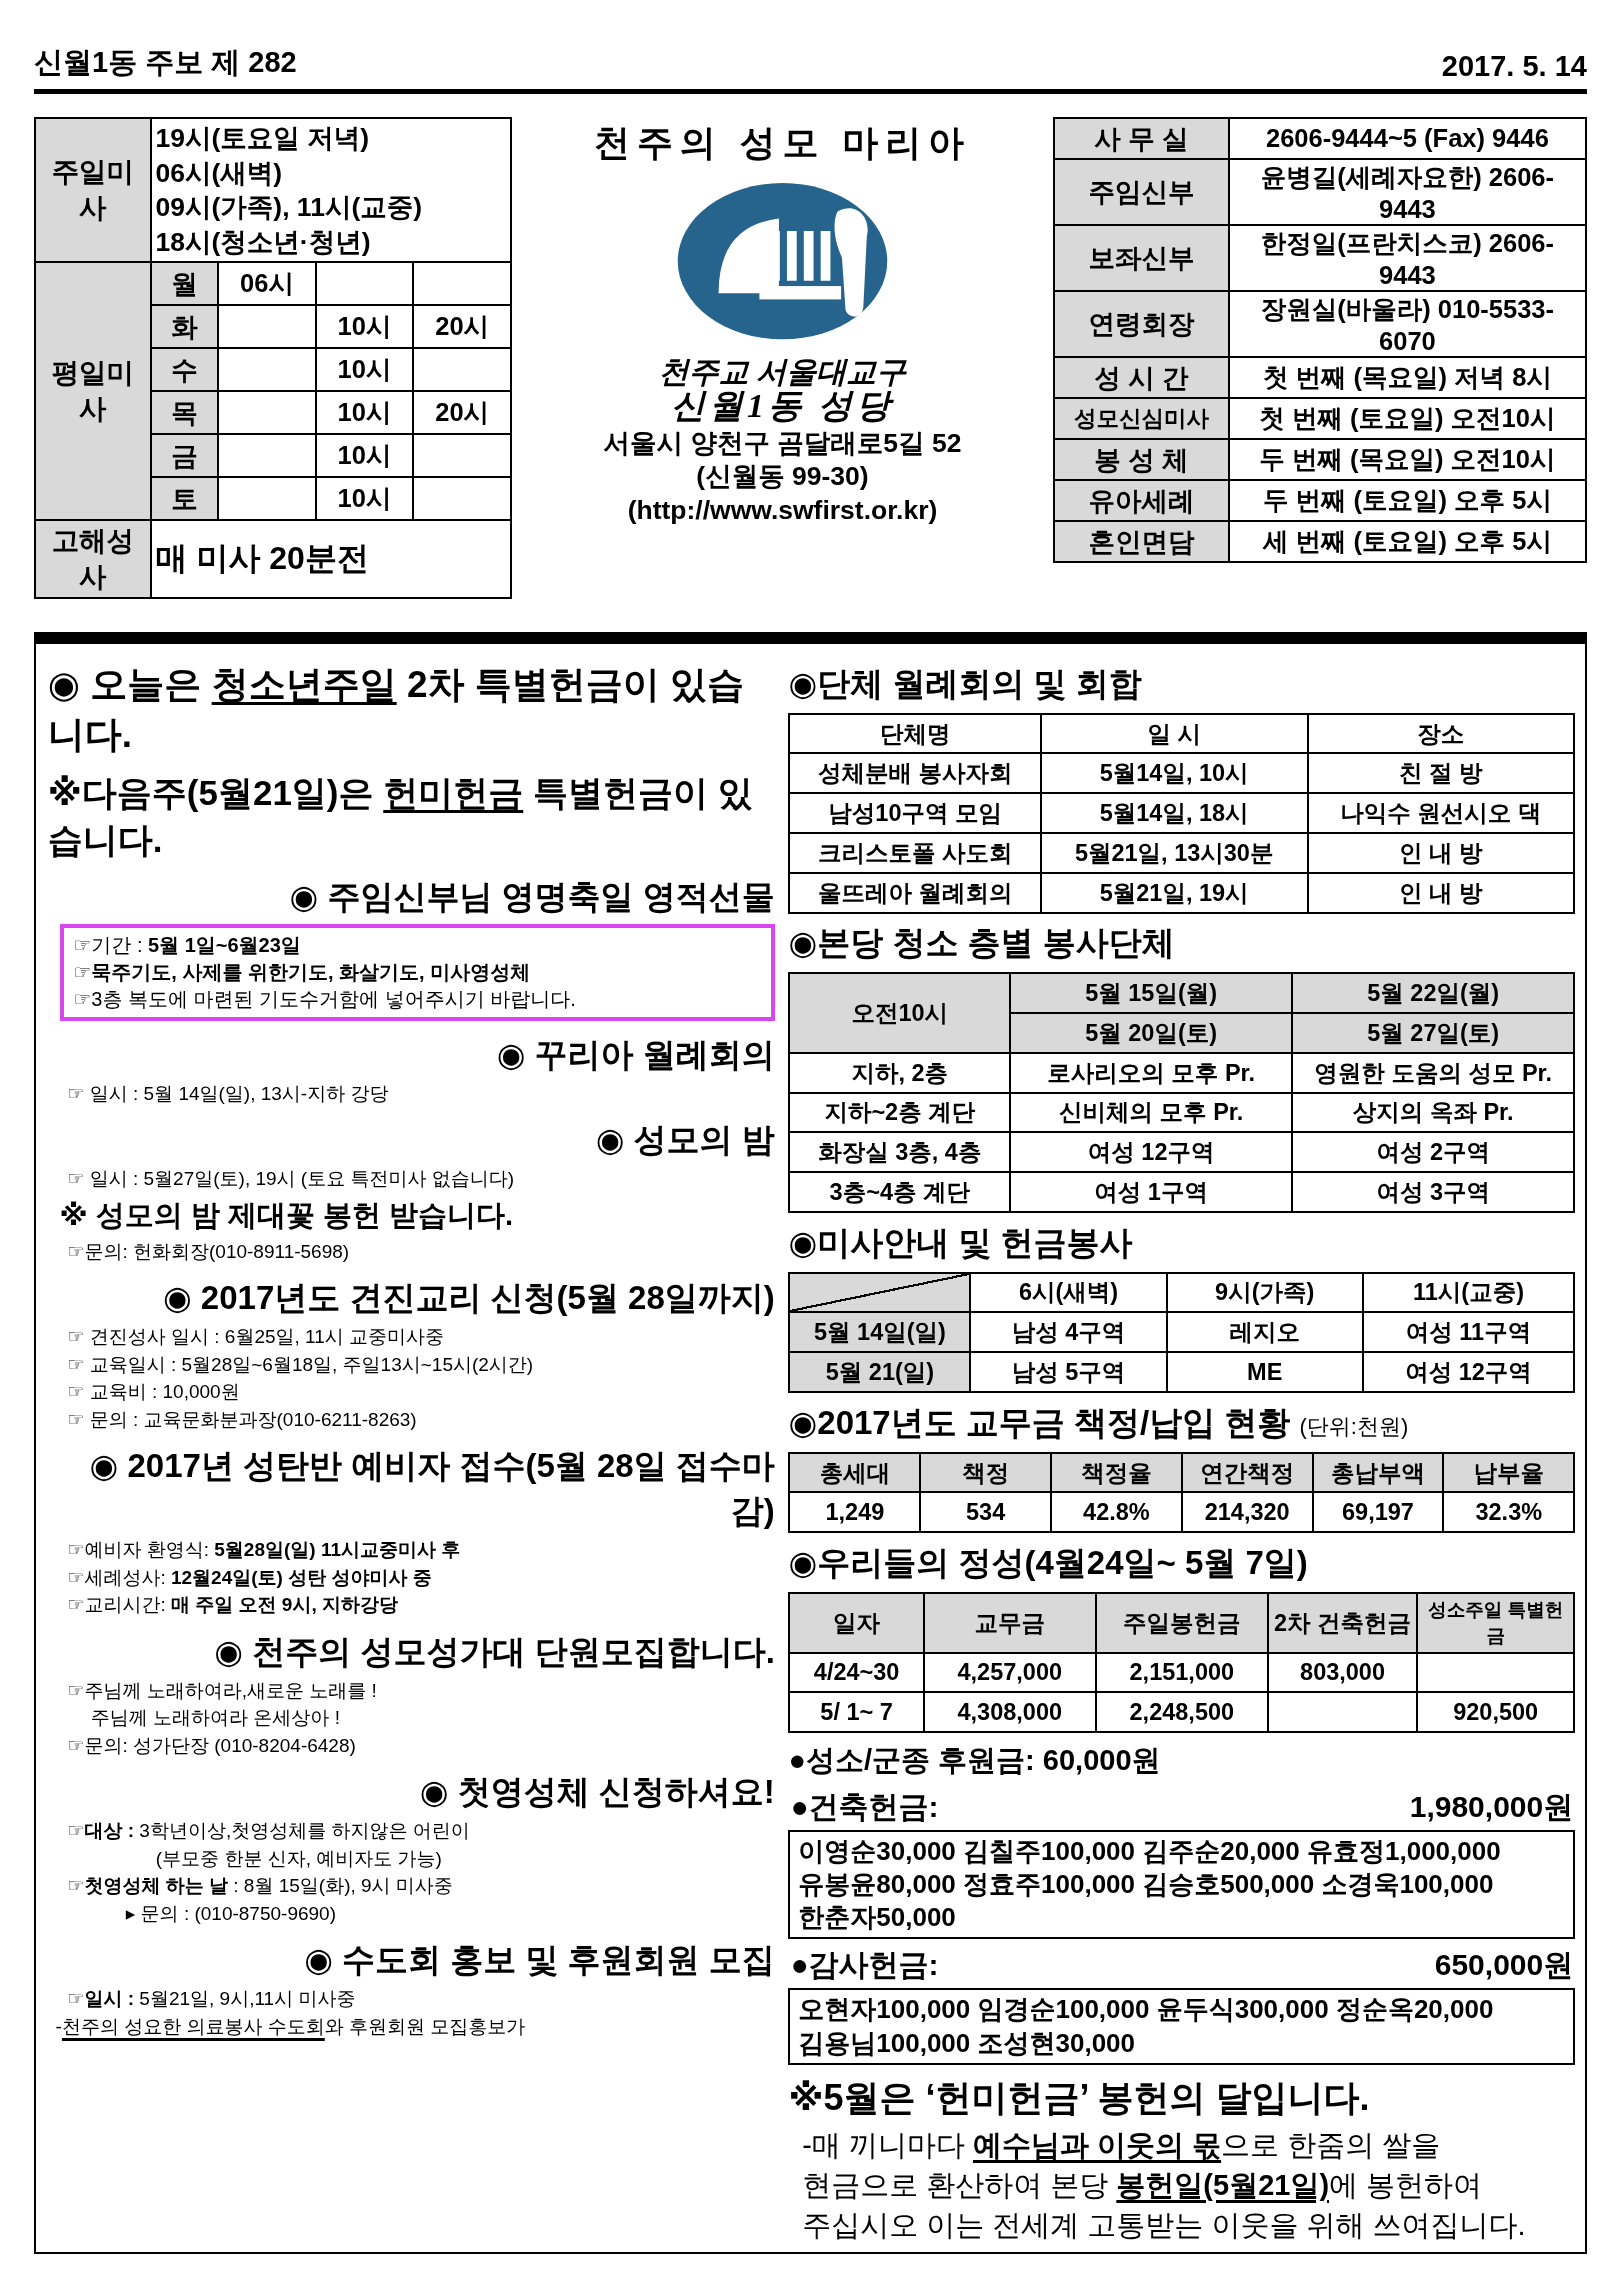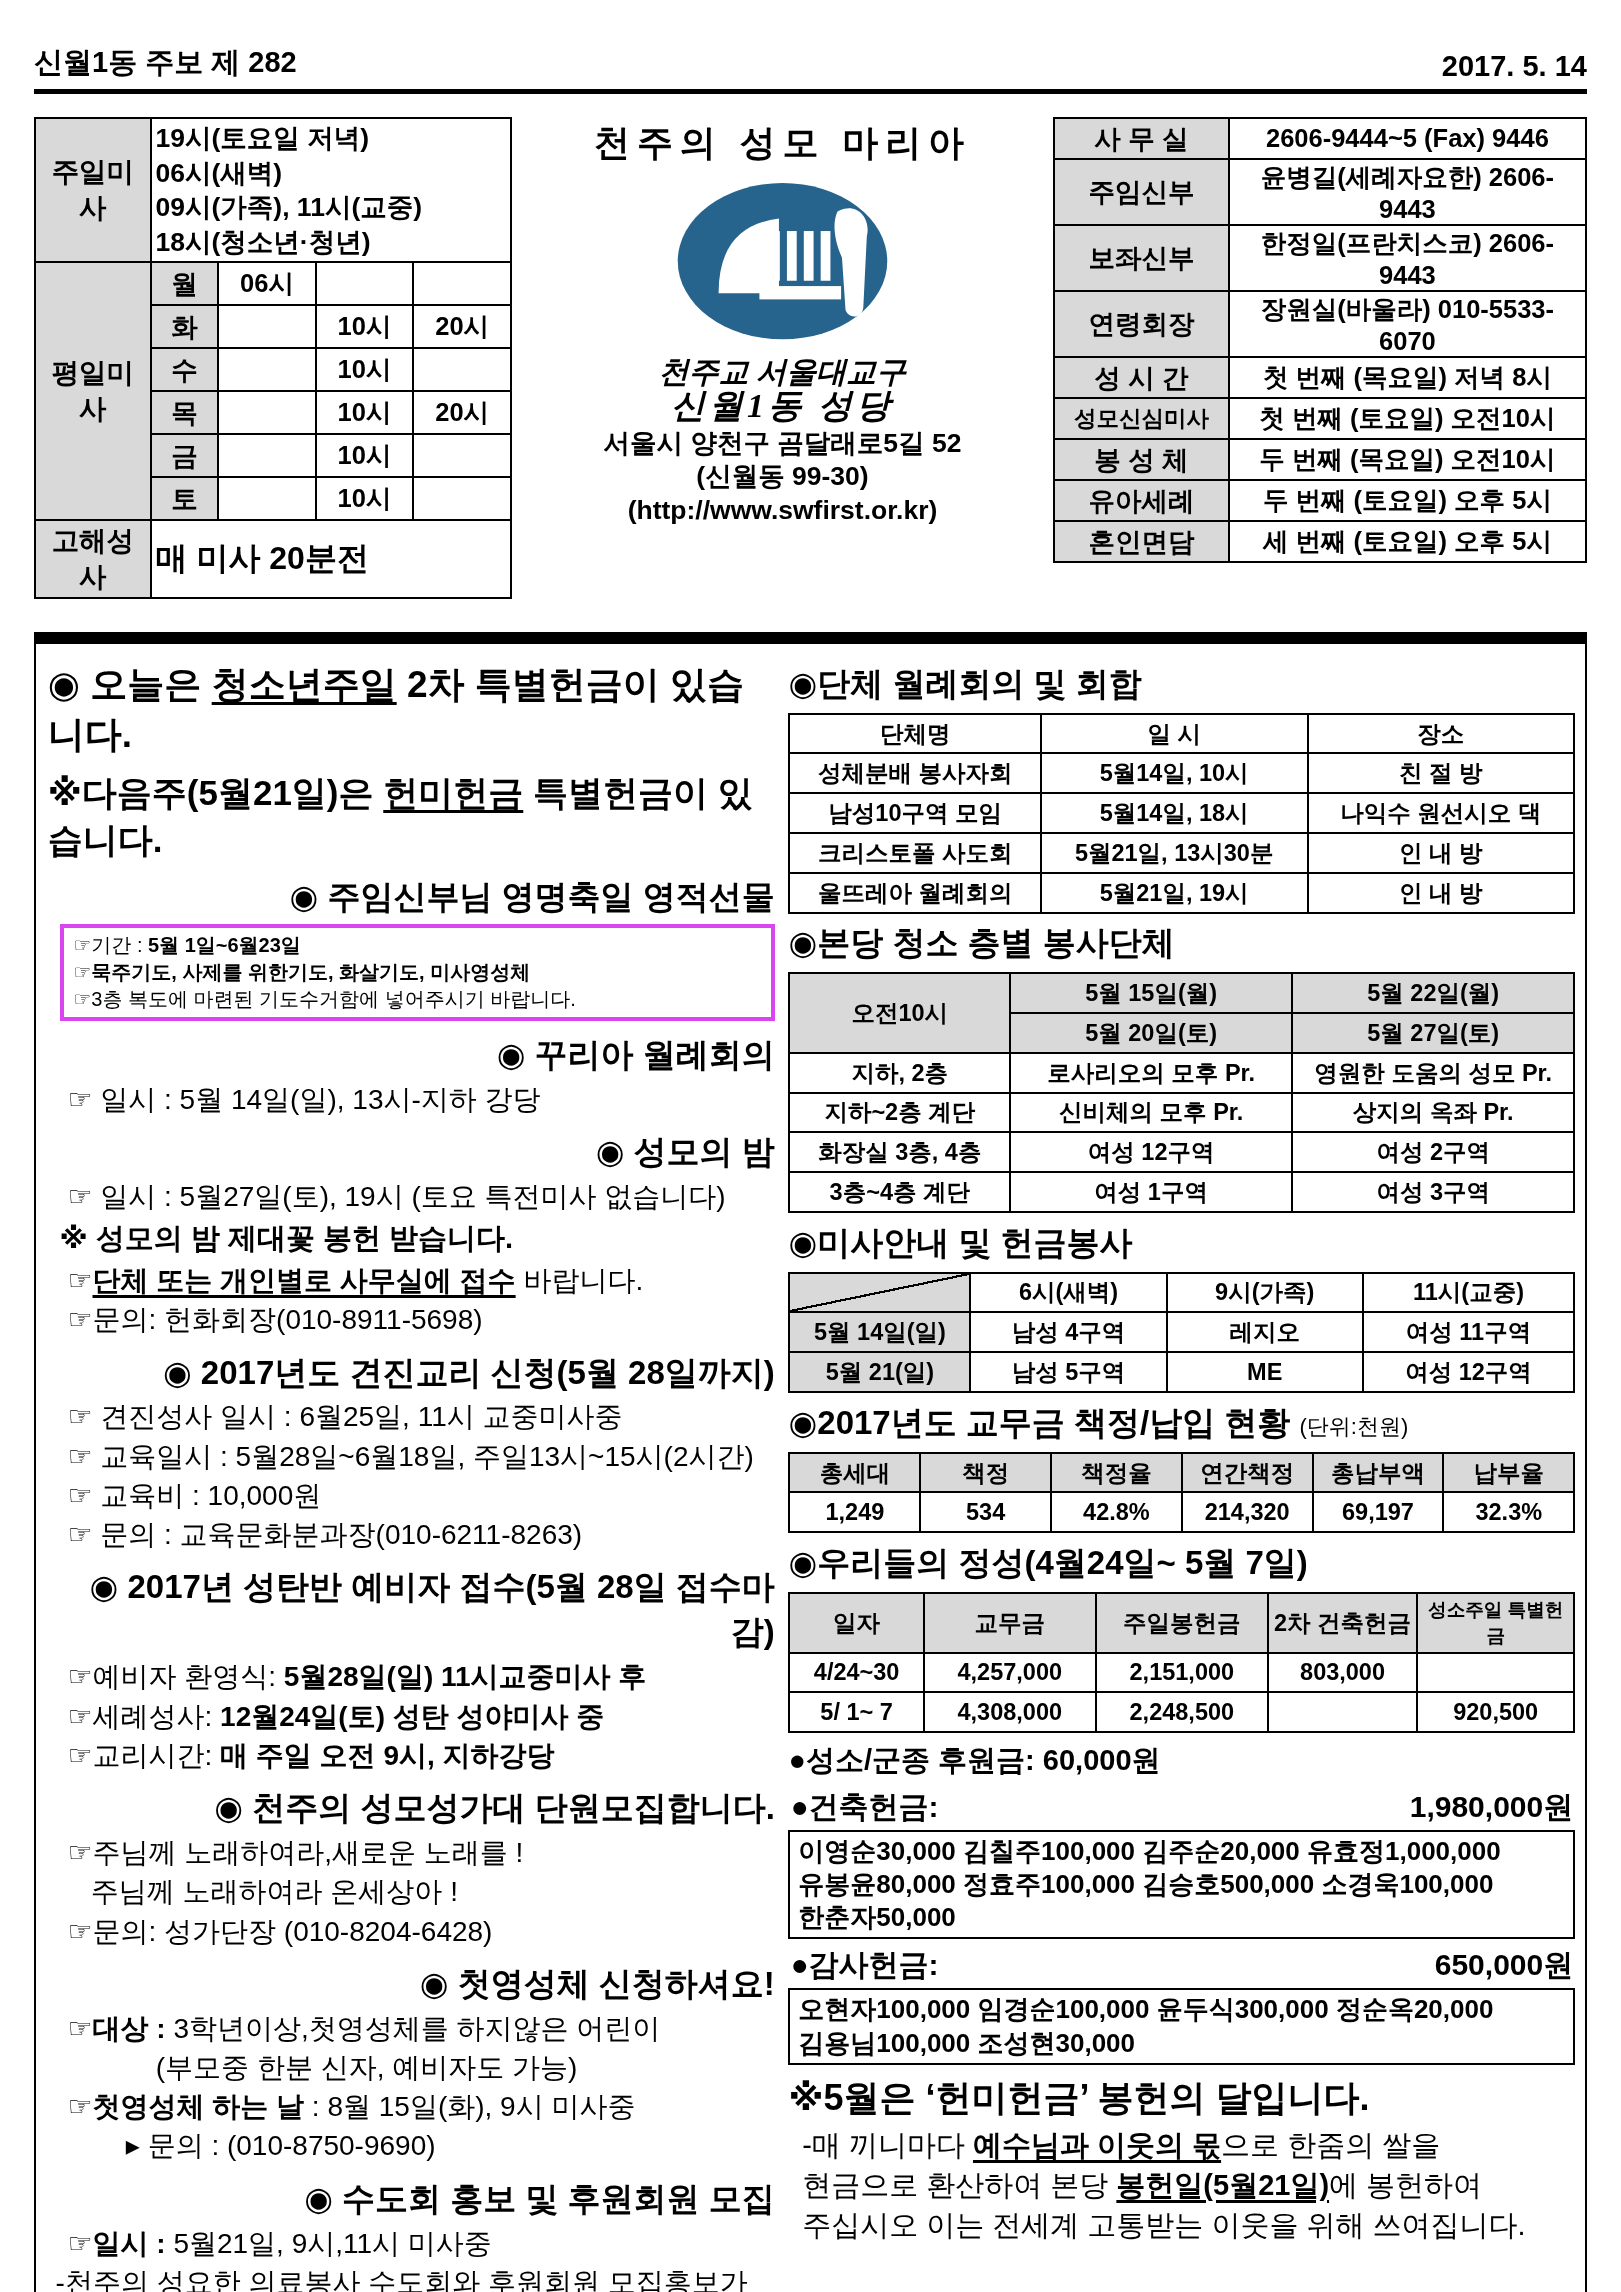--- a/index.html
+++ b/index.html
@@ -33,21 +33,21 @@
   .contact td{height:39px;padding:0 3.9px;}
   .contact .lbl{width:165px;font-size:26.5px;}
   
   .main-box{margin-top:33px;border:2px solid #000;border-top:12.7px solid #000;}
   .cols{display:flex;padding:9.8px 9.8px 5.9px 11.8px;}
   .lcol{width:727px;padding-right:9.8px;}
   .rcol{flex:1;padding-left:3.9px;}
   .n1{font-size:37px;font-weight:800;margin:5.9px 0 9.8px;}
   .n2{font-size:35px;font-weight:800;margin:0 0 11.8px;}
   .lh{font-size:33px;font-weight:800;margin:11.8px 0 3.9px;text-align:right;}
-  .li{font-size:28px;margin:2.9px 0 2.9px 19.6px;line-height:1.3;}
+  .li{font-size:19px;margin:2.9px 0 2.9px 19.6px;line-height:1.3;}
   .b{font-weight:800;}
   .u{text-decoration:underline;text-decoration-thickness:2.9px;text-underline-offset:4.9px;}
   .giftbox{border:4px solid #d946ef;margin:3.9px 0 5.9px 11.8px;padding:3.9px 9.8px;font-size:20px;line-height:1.35;}
   .star{font-size:29px;font-weight:800;margin:3.9px 0 3.9px 11.8px;}
   .rh{font-size:33px;font-weight:800;margin:7.8px 0 5.9px;}
   .rh .unit{font-size:22px;font-weight:normal;}
   .rtable{width:100%;table-layout:fixed;font-weight:bold;text-align:center;font-size:23.5px;}
   .rtable td{padding:2.9px 2px;height:32px;}
   .corner{position:relative;background:#d9d9d9 linear-gradient(to bottom right,transparent 48.5%,#000 48.5%,#000 51.5%,transparent 51.5%);}
   .amt{display:flex;justify-content:space-between;font-size:30px;font-weight:800;margin:5.9px 2px 2px;}
@@ -201,21 +201,20 @@
           <div class="b">☞묵주기도, 사제를 위한기도, 화살기도, 미사영성체</div>
           <div>☞3층 복도에 마련된 기도수거함에 넣어주시기 바랍니다.</div>
         </div>
 
         <div class="lh">◉ 꾸리아 월례회의</div>
         <div class="li">☞ 일시 : 5월 14일(일), 13시-지하 강당</div>
 
         <div class="lh">◉ 성모의 밤</div>
         <div class="li">☞ 일시 : 5월27일(토), 19시 (토요 특전미사 없습니다)</div>
         <div class="star">※ 성모의 밤 제대꽃 봉헌 받습니다.</div>
-        <div class="li"><span>☞</span><span class="b u">단체 또는 개인별로 사무실에 접수</span><span> 바랍니다.</span></div>
         <div class="li">☞문의: 헌화회장(010-8911-5698)</div>
 
         <div class="lh">◉ 2017년도 견진교리 신청(5월 28일까지)</div>
         <div class="li">☞ 견진성사 일시 : 6월25일, 11시 교중미사중</div>
         <div class="li">☞ 교육일시 : 5월28일~6월18일, 주일13시~15시(2시간)</div>
         <div class="li">☞ 교육비 : 10,000원</div>
         <div class="li">☞ 문의 : 교육문화분과장(010-6211-8263)</div>
 
         <div class="lh">◉ 2017년 성탄반 예비자 접수(5월 28일 접수마감)</div>
         <div class="li"><span>☞예비자 환영식: </span><span class="b">5월28일(일) 11시교중미사 후</span></div>

